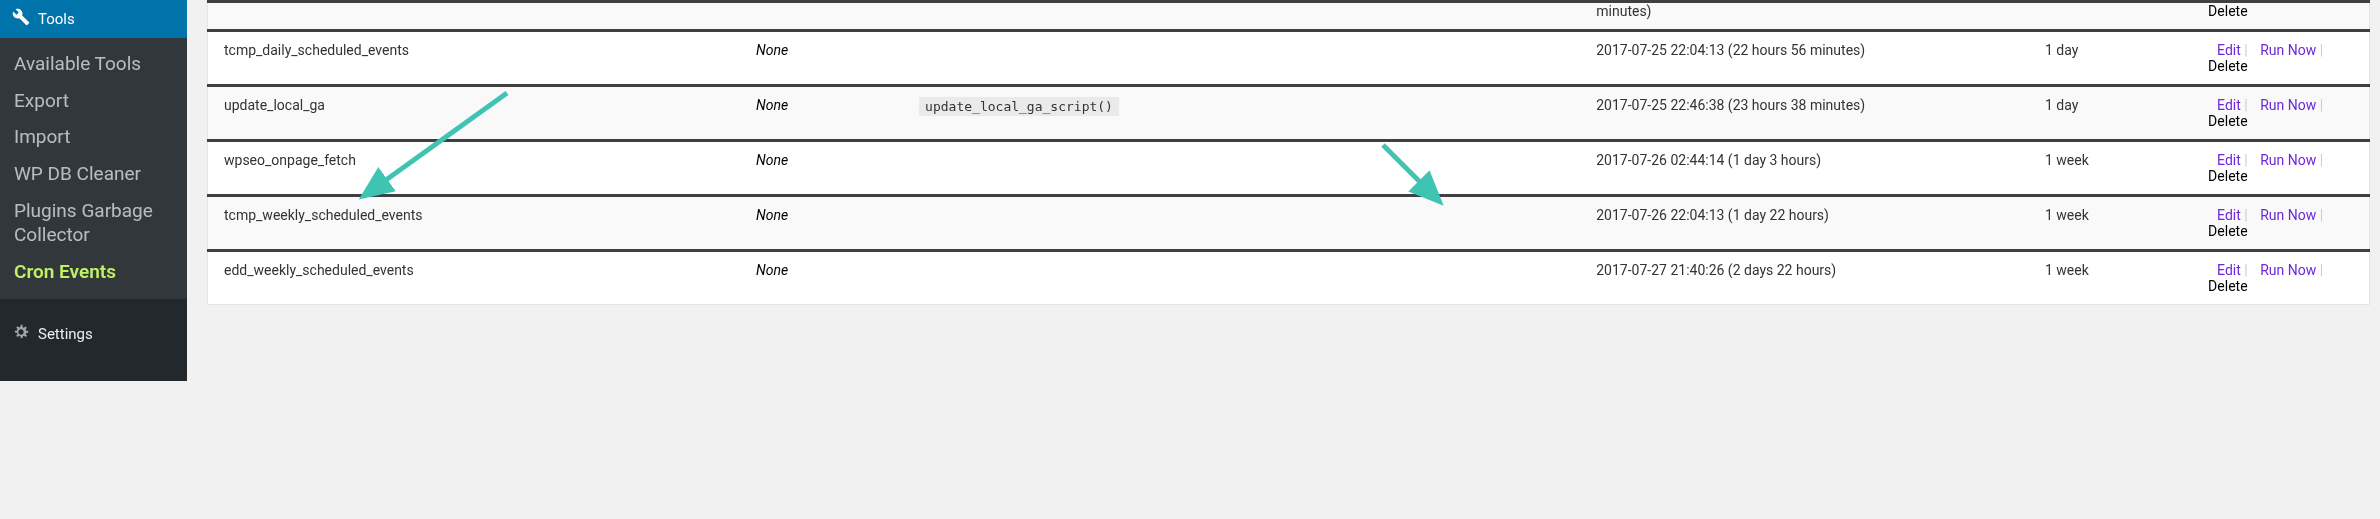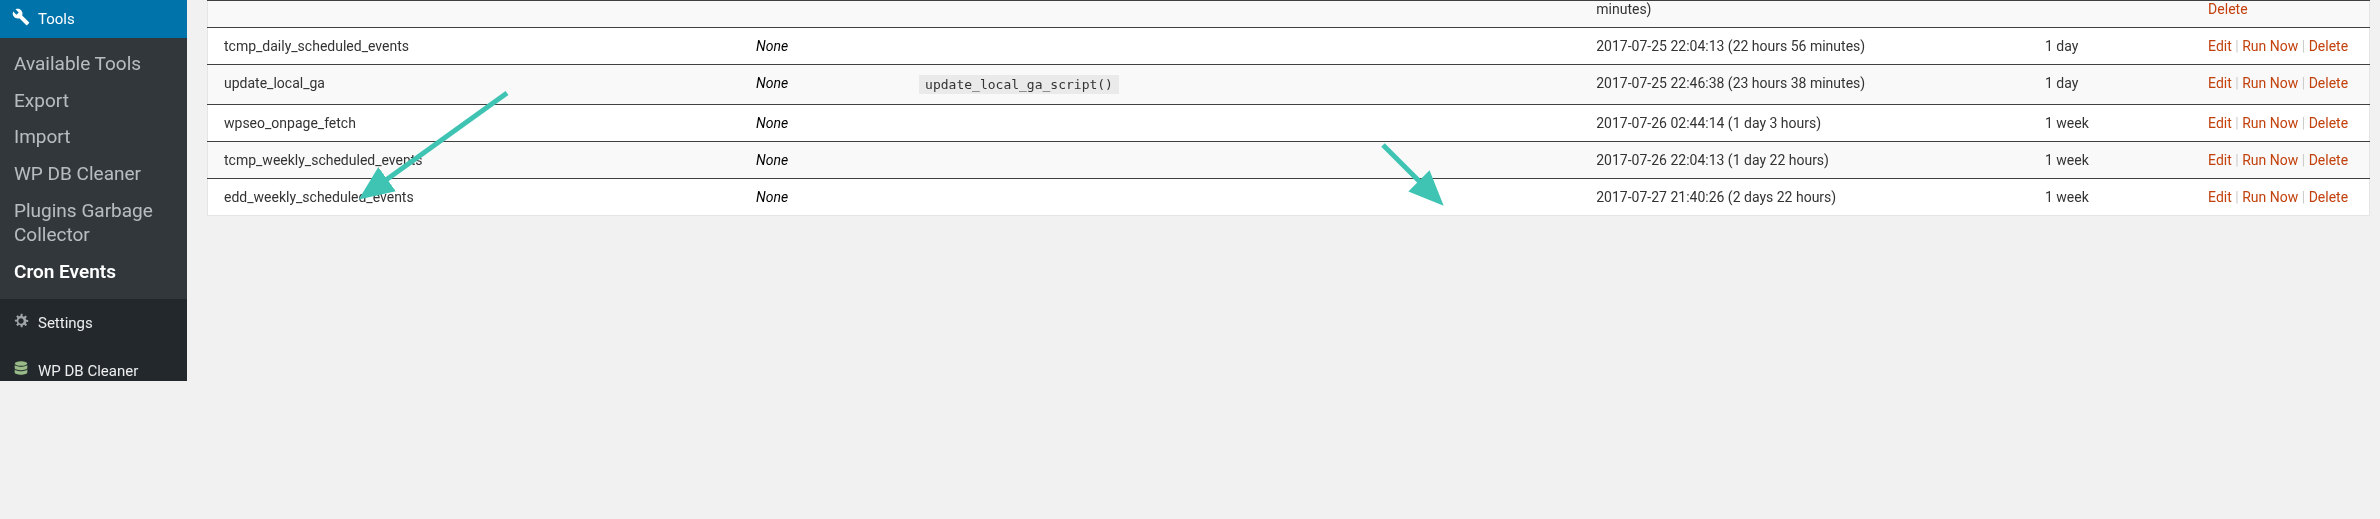--- a/index.html
+++ b/index.html
@@ -50,46 +50,46 @@
     }
     .side-sub a {
       display: block;
       padding: 6px 14px;
       color: rgba(240,245,250,0.7);
       text-decoration: none;
       font-size: 19px;
       line-height: 1.3;
     }
     .side-sub a.current {
-      color: #ffffff;
+      color: #bef264;
       font-weight: 600;
     }
     .side-top {
-      padding: 13px 12px;
+      padding: 24px 12px;
       display: flex;
       align-items: center;
       gap: 8px;
       color: #eee;
       font-size: 15px;
     }
     
     .main {
       flex: 1;
       background: #f1f1f1;
       padding-left: 20px;
       padding-right: 10px;
     }
     table {
       width: 100%;
       border-collapse: collapse;
       background: #fff;
       border: 1px solid #e5e5e5;
       border-top: none;
     }
-    tr { border-top: 1px solid #404040; }
+    tr { border-top: 3px solid #404040; }
     tr.striped { background: #f9f9f9; }
     td {
       padding: 10px 10px;
       vertical-align: top;
       font-size: 14px;
       color: #333;
     }
     td.hook { width: 330px; padding-left: 16px; }
     td.args { width: 100px; font-style: italic; color: #000000; }
     td.actions-col { width: 415px; text-decoration: underline; }
@@ -98,22 +98,22 @@
     td.links { width: 105px; }
     .code-badge {
       display: inline-block;
       background: #eaeaea;
       padding: 2px 6px;
       font-family: Consolas, Monaco, monospace;
       font-size: 13px;
       font-style: normal;
       color: #333;
     }
-    .link { color: #c2410c; text-decoration: none; cursor: pointer; }
-    .link-del { color: #c2410c; text-decoration: none; cursor: pointer; }
+    .link { color: #6d28d9; text-decoration: none; cursor: pointer; margin-left: 9px; }
+    .link-del { color: #000000; text-decoration: none; cursor: pointer; }
     .sep { color: #ccc; }
     
     tr.partial td { padding-top: 0; padding-bottom: 10px; }
     
     .arrow {
       position: absolute;
       pointer-events: none;
     }
     .arrow svg { overflow: visible; }
   </style>

